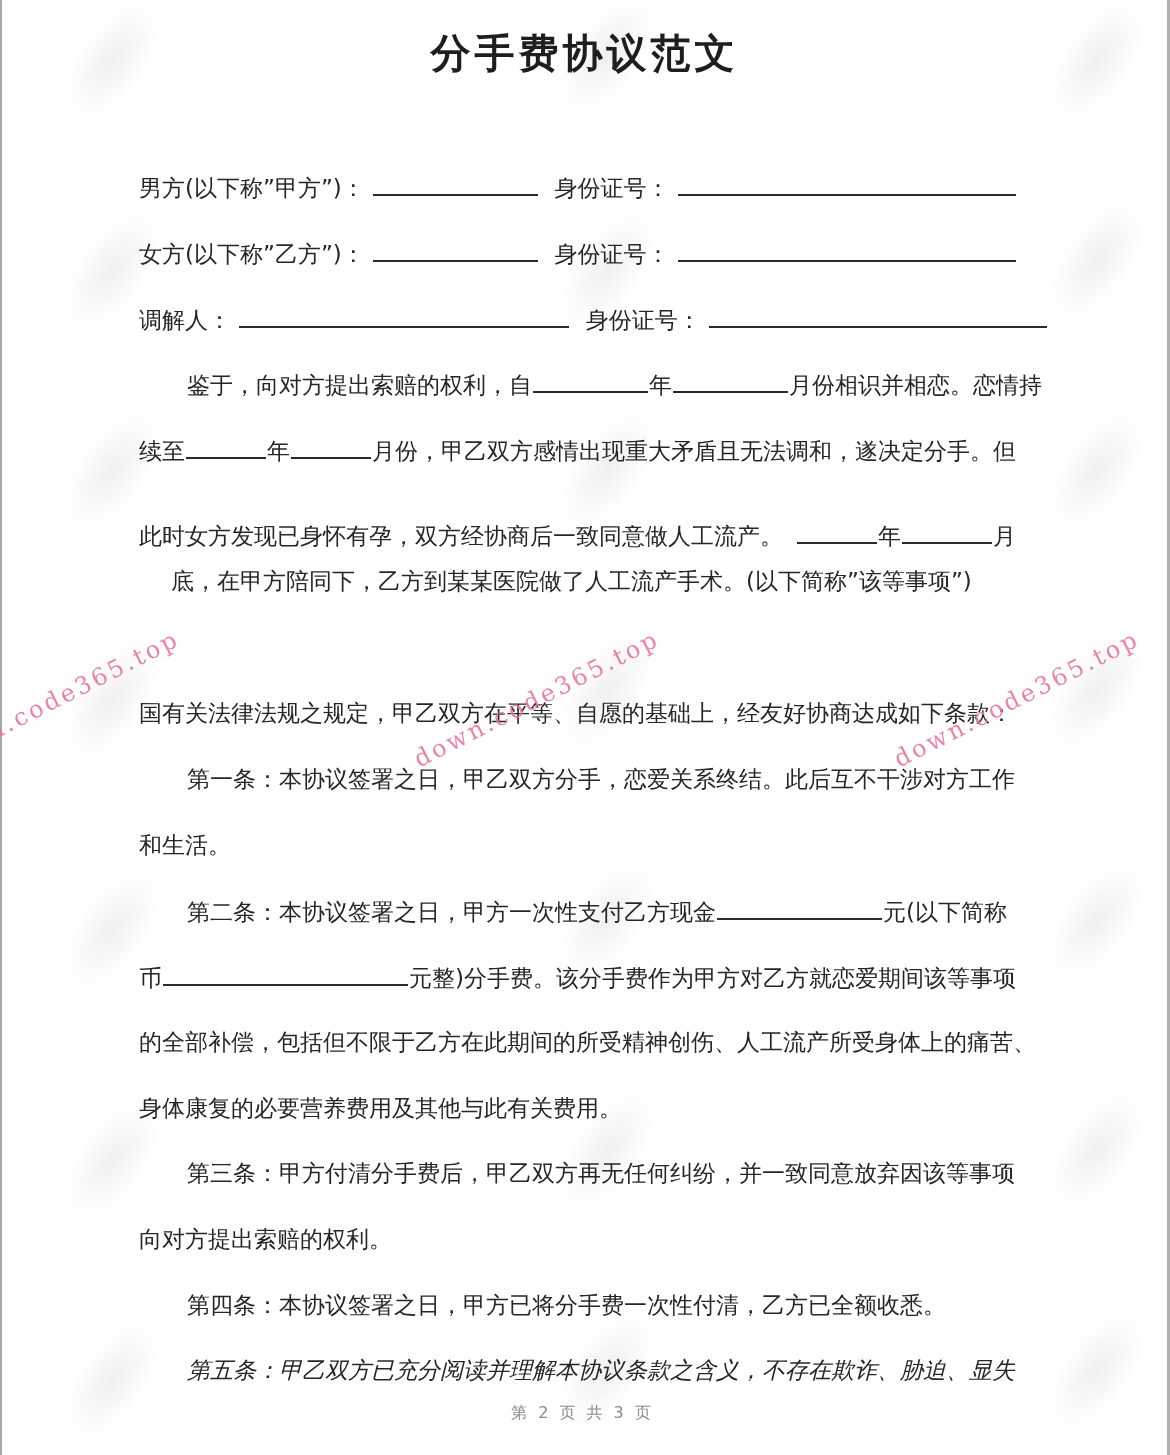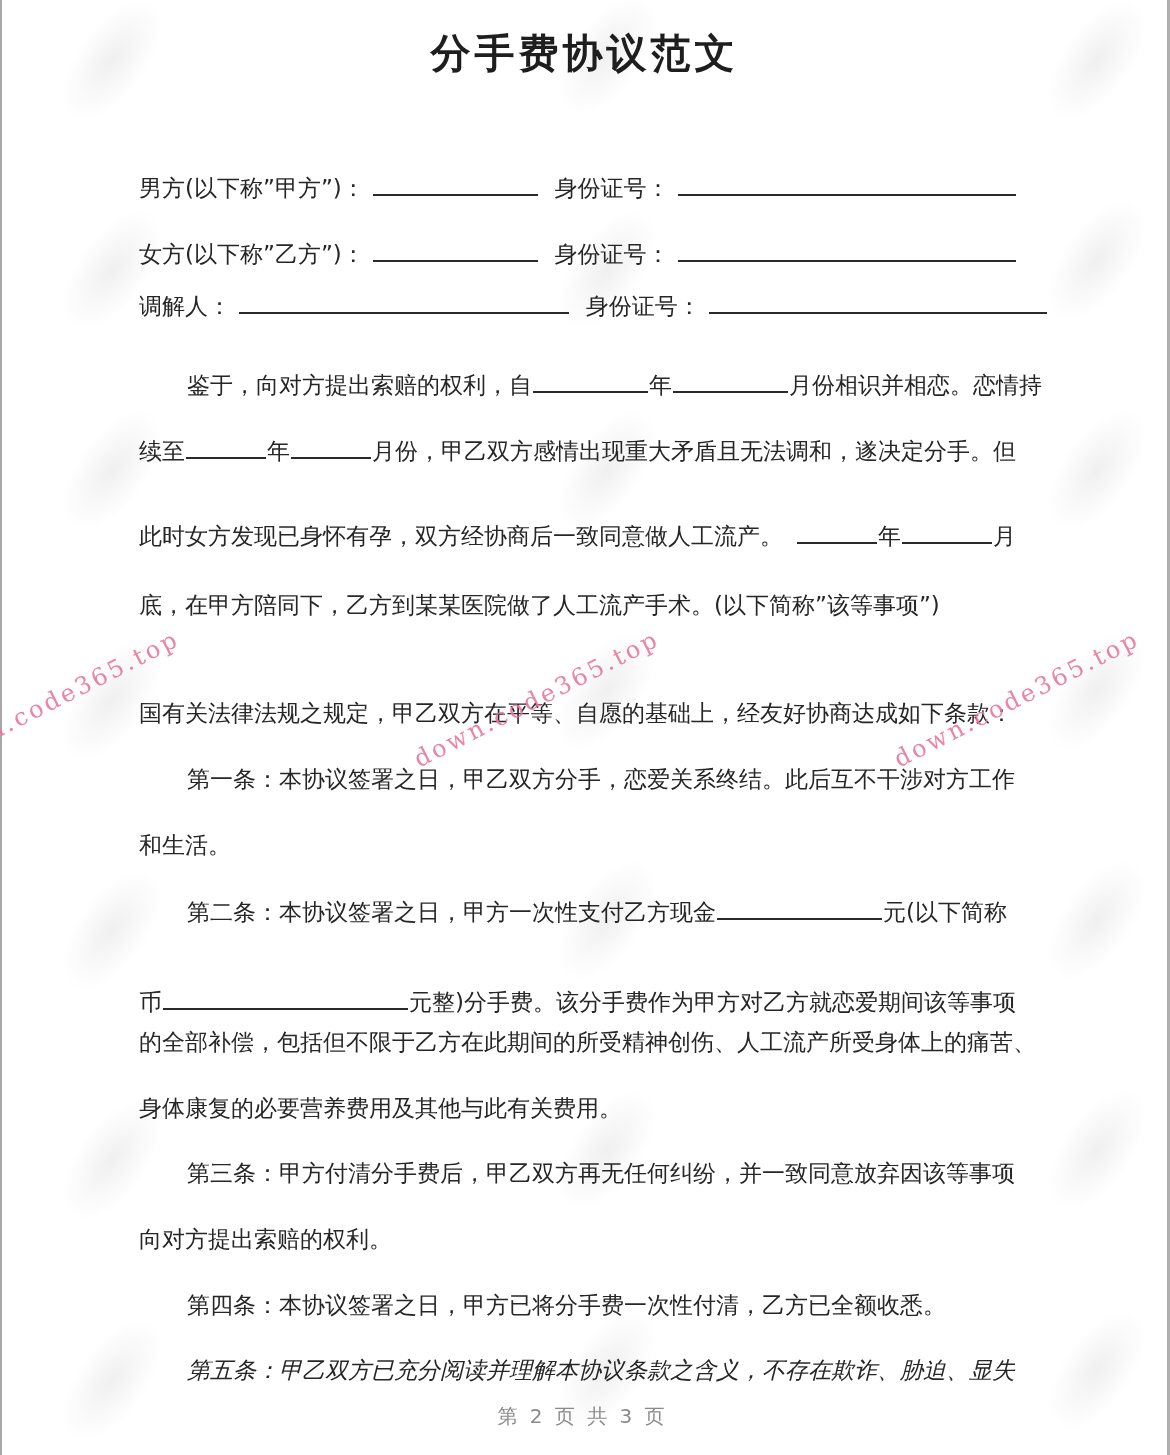--- a/index.html
+++ b/index.html
@@ -33,21 +33,21 @@
     font-size: 23px; line-height: 34px; height: 34px; white-space: nowrap;
     color: #262626;
   }
   .indent { padding-left: 48px; box-sizing: border-box; }
   .blank {
     display: inline-block; border-bottom: 2px solid #2a2a2a;
     height: 24px; vertical-align: baseline; margin: 0 1px;
   }
   .footer {
     position: absolute; left: 0; right: 4px; top: 1403px; text-align: center;
-    font-size: 20px; color: #8a8a8a; letter-spacing: 3px;
+    font-size: 16px; color: #8a8a8a; letter-spacing: 3px;
   }
   .wm {
     position: absolute; font-family: "DejaVu Serif", "Liberation Serif", serif;
     font-size: 24px; color: #e8769e; transform: rotate(-27deg);
     transform-origin: left bottom; letter-spacing: 3px; white-space: nowrap;
     opacity: 0.9;
   }
 </style>
 </head>
 <body>
@@ -83,47 +83,47 @@
     <span class="blank" style="width:165px;"></span>
     <span style="margin-left:8px;">身份证号：</span>
     <span class="blank" style="width:338px;"></span>
   </div>
   <div class="line" style="top:236px;">
     <span>女方(以下称”乙方”)：</span>
     <span class="blank" style="width:165px;"></span>
     <span style="margin-left:8px;">身份证号：</span>
     <span class="blank" style="width:338px;"></span>
   </div>
-  <div class="line" style="top:288px;">
+  <div class="line" style="top:302px;">
     <span>调解人：</span>
     <span class="blank" style="width:330px;"></span>
     <span style="margin-left:8px;">身份证号：</span>
     <span class="blank" style="width:338px;"></span>
   </div>
 
   <div class="line indent" style="top:367px;">
     <span>鉴于，向对方提出索赔的权利，自</span><span class="blank" style="width:115px;"></span><span>年</span><span class="blank" style="width:115px;"></span><span>月份相识并相恋。恋情持</span>
   </div>
   <div class="line" style="top:433px;">
     <span>续至</span><span class="blank" style="width:80px;"></span><span>年</span><span class="blank" style="width:80px;"></span><span>月份，甲乙双方感情出现重大矛盾且无法调和，遂决定分手。但</span>
   </div>
   <div class="line" style="top:518px;">
     <span>此时女方发现已身怀有孕，双方经协商后一致同意做人工流产。</span><span class="blank" style="width:80px;margin-left:14px;"></span><span>年</span><span class="blank" style="width:90px;"></span><span>月</span>
   </div>
-  <div class="line" style="top:588px;">底，在甲方陪同下，乙方到某某医院做了人工流产手术。(以下简称”该等事项”)</div>
+  <div class="line" style="top:564px;margin-left:32px;">底，在甲方陪同下，乙方到某某医院做了人工流产手术。(以下简称”该等事项”)</div>
 
   <div class="line" style="top:696px;">国有关法律法规之规定，甲乙双方在平等、自愿的基础上，经友好协商达成如下条款：</div>
 
   <div class="line indent" style="top:762px;">第一条：本协议签署之日，甲乙双方分手，恋爱关系终结。此后互不干涉对方工作</div>
   <div class="line" style="top:828px;">和生活。</div>
 
   <div class="line indent" style="top:894px;">
     <span>第二条：本协议签署之日，甲方一次性支付乙方现金</span><span class="blank" style="width:165px;"></span><span>元(以下简称</span>
   </div>
-  <div class="line" style="top:960px;margin-top:24px;">
+  <div class="line" style="top:960px;">
     <span>币</span><span class="blank" style="width:245px;"></span><span>元整)分手费。该分手费作为甲方对乙方就恋爱期间该等事项</span>
   </div>
   <div class="line" style="top:1025px;">的全部补偿，包括但不限于乙方在此期间的所受精神创伤、人工流产所受身体上的痛苦、</div>
   <div class="line" style="top:1091px;">身体康复的必要营养费用及其他与此有关费用。</div>
 
   <div class="line indent" style="top:1156px;">第三条：甲方付清分手费后，甲乙双方再无任何纠纷，并一致同意放弃因该等事项</div>
   <div class="line indent" style="top:1288px;">第四条：本协议签署之日，甲方已将分手费一次性付清，乙方已全额收悉。</div>
 
   <div class="line" style="top:1222px;">向对方提出索赔的权利。</div>
 

